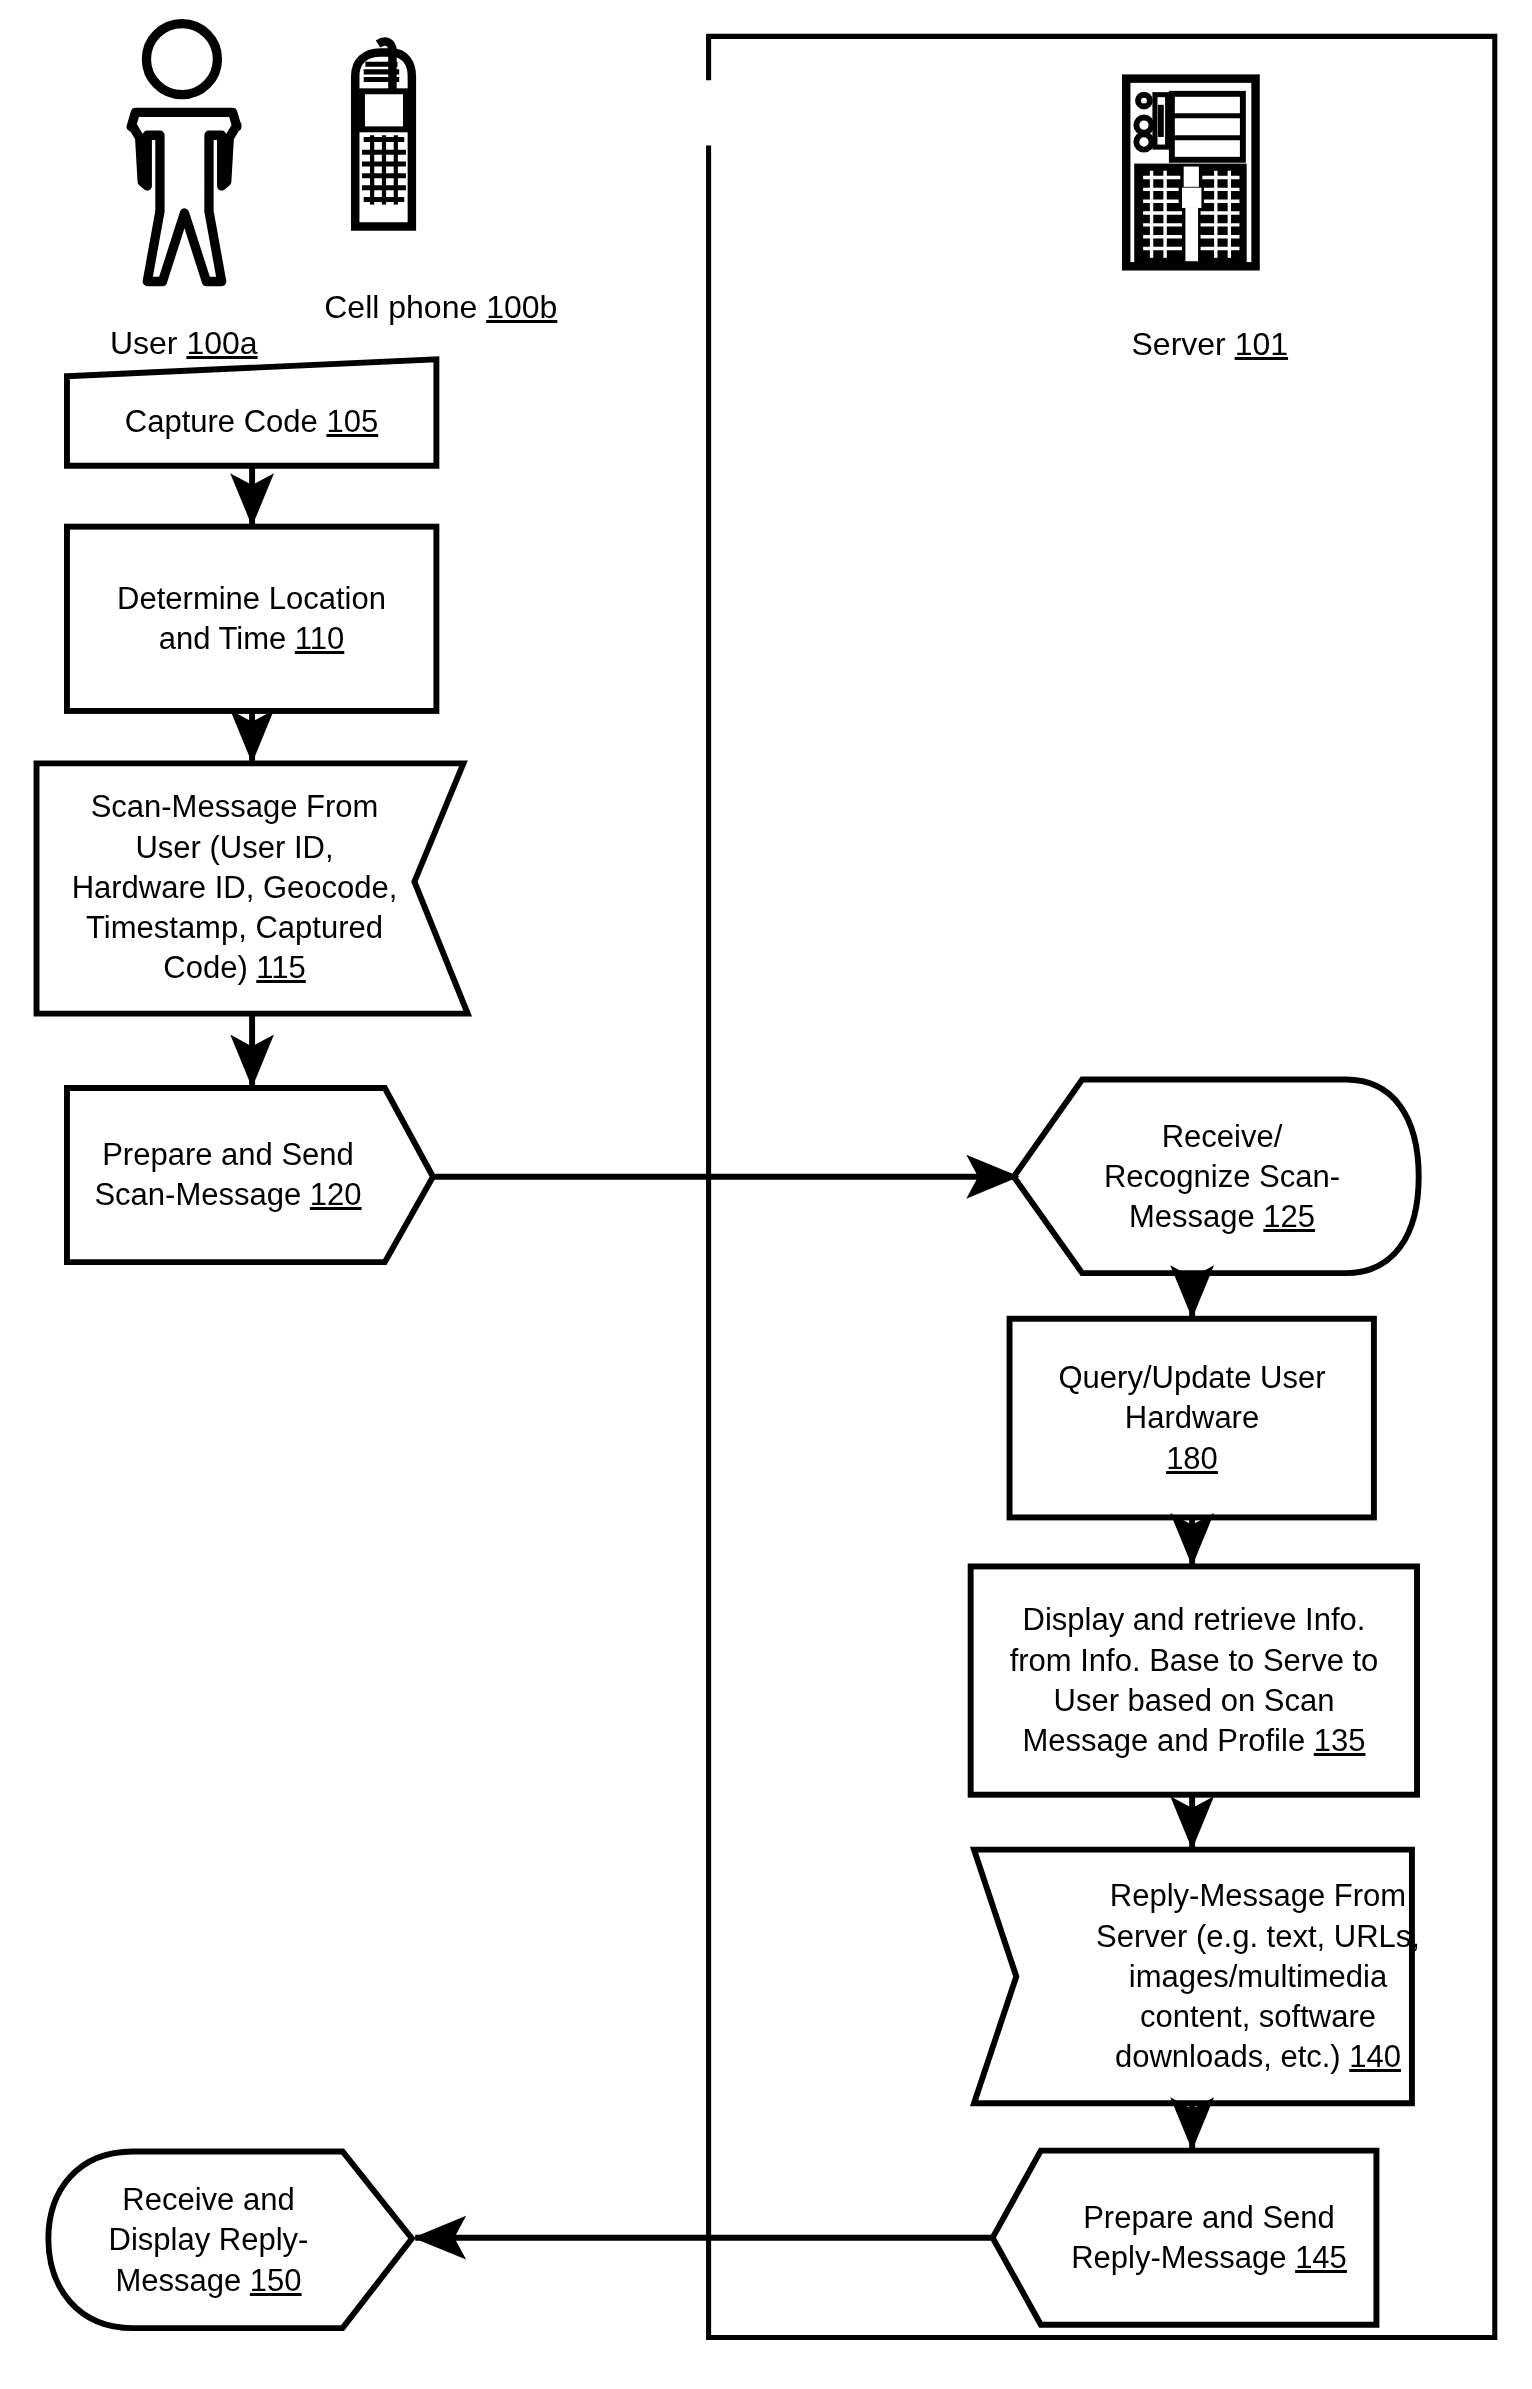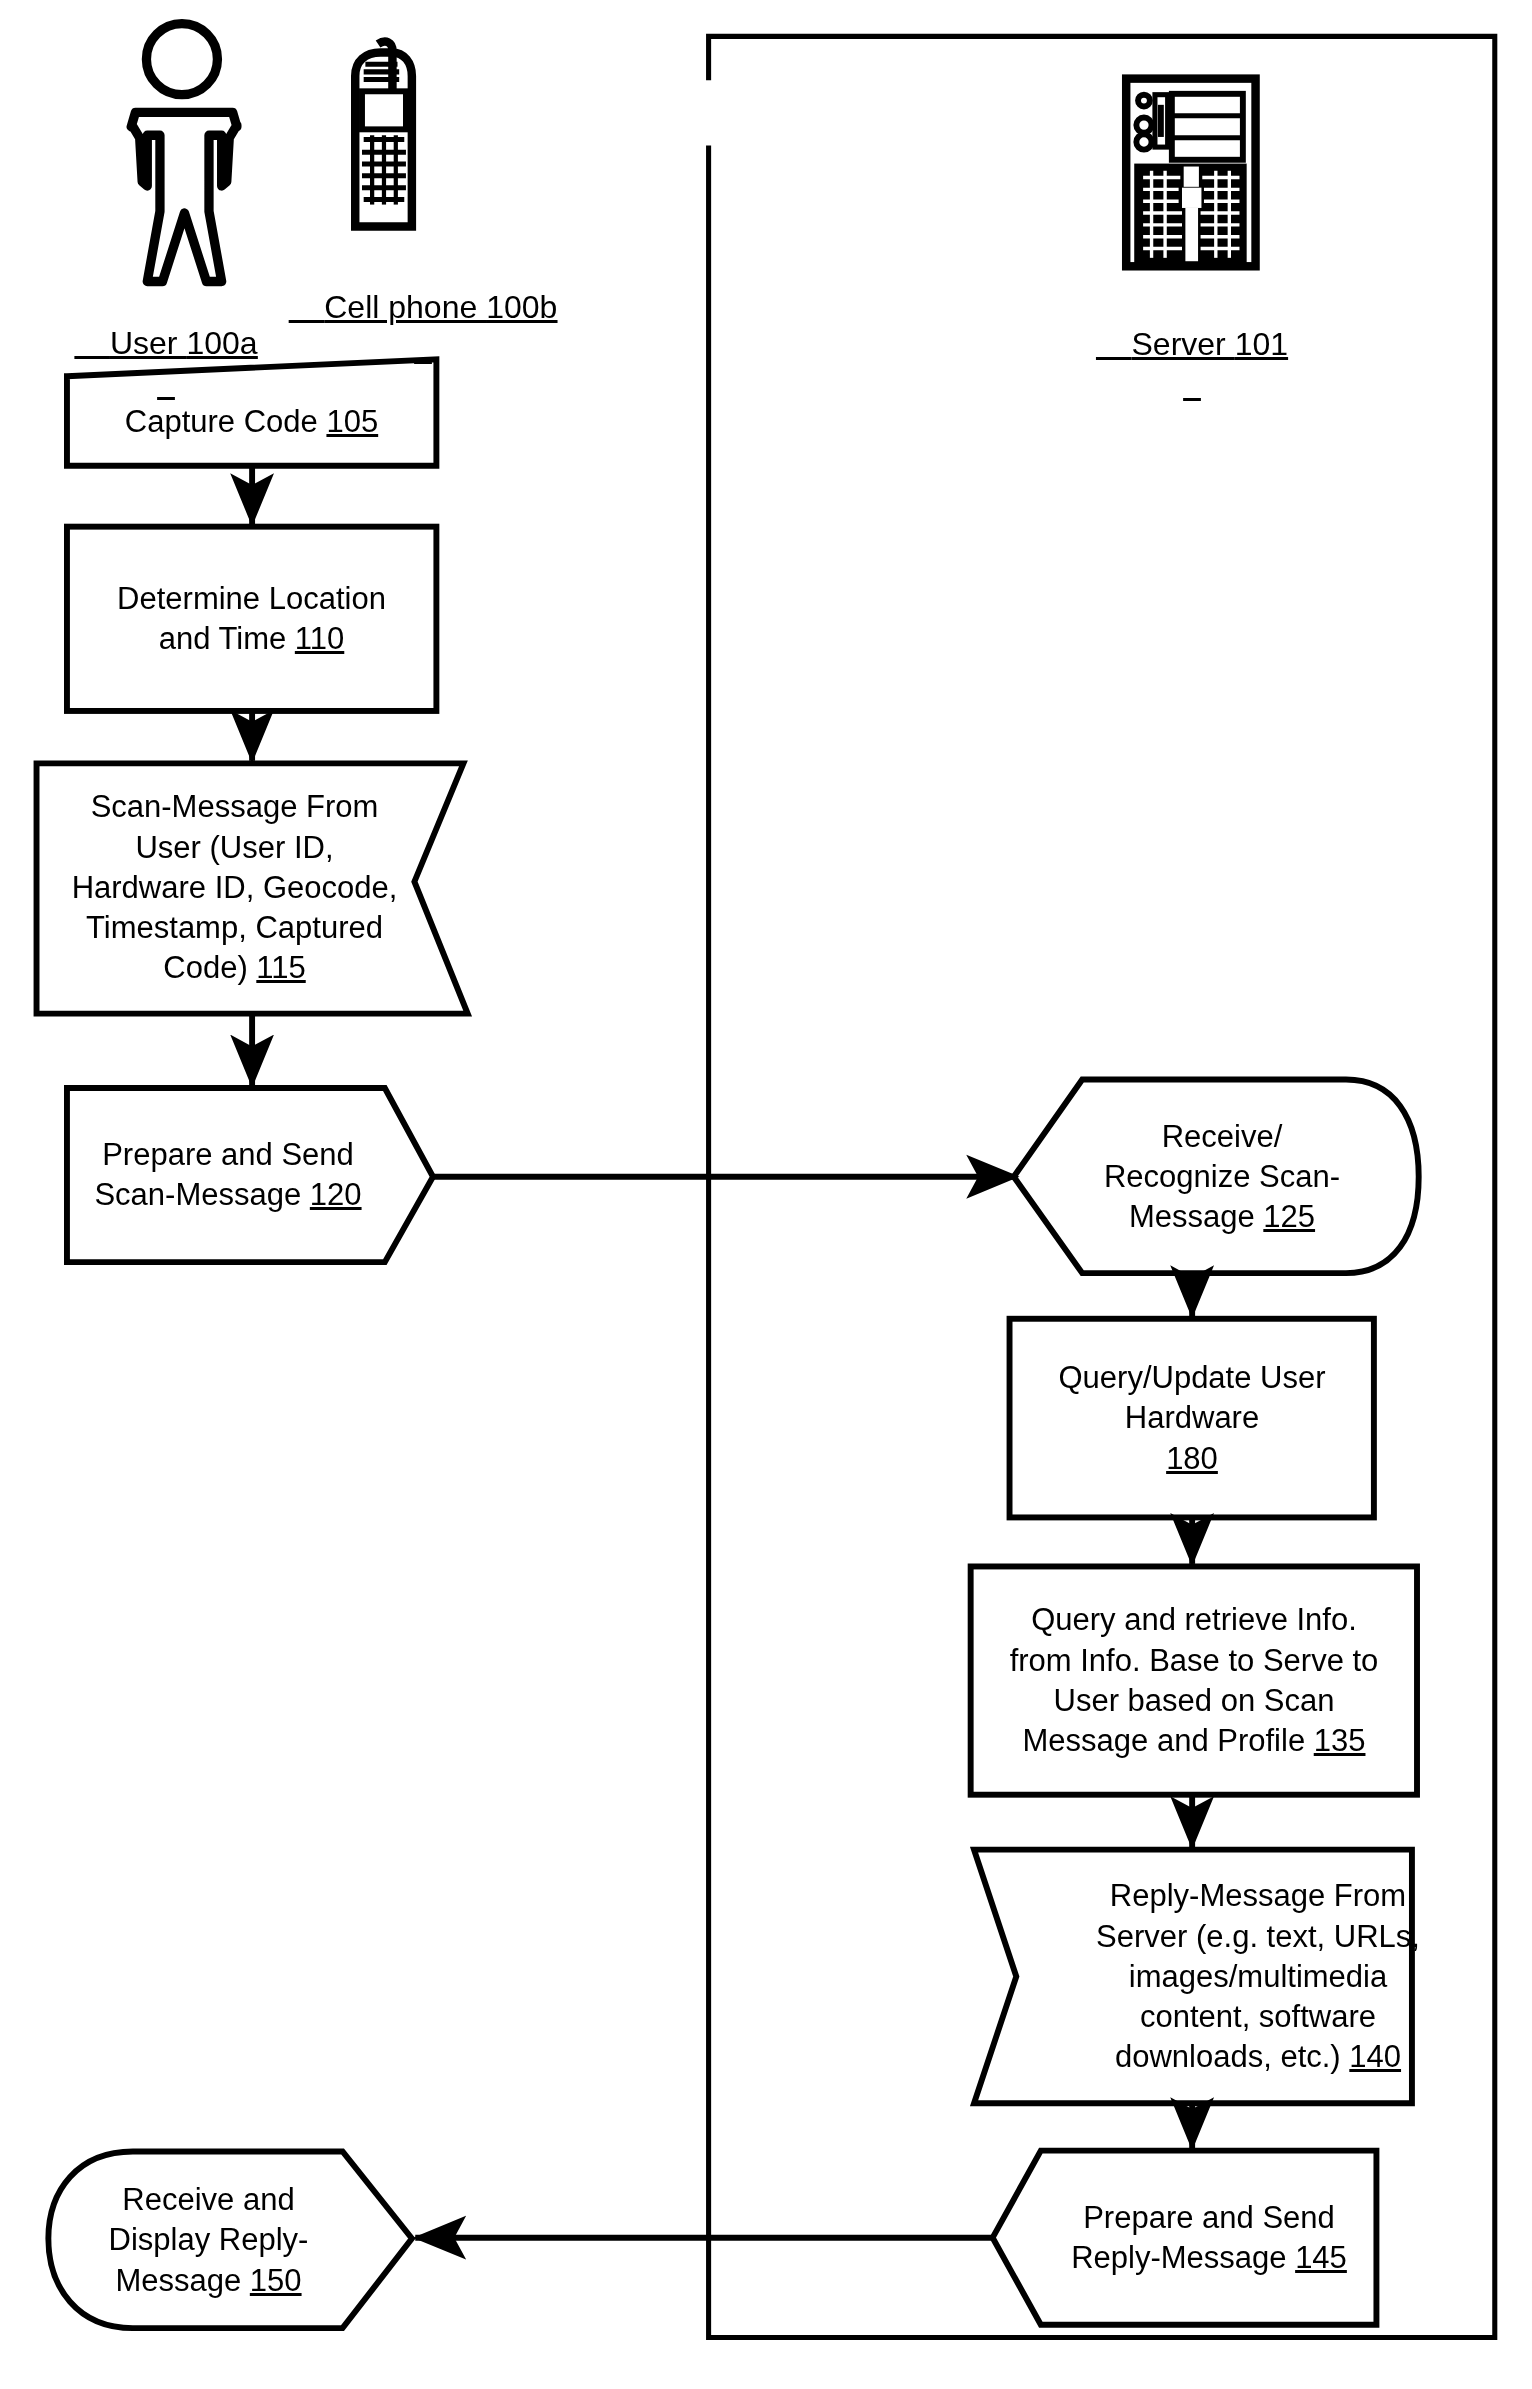--- a/index.html
+++ b/index.html
@@ -32,21 +32,20 @@
   }
 
   
   .lbl {
     position: absolute;
     text-align: center;
     line-height: 1.30;
     color: #000;
     font-family: "Liberation Sans", sans-serif;
     white-space: pre-wrap;
-    text-decoration: underline;
   }
   .ref { text-decoration: underline; }
 
   .node-text {
     position: absolute;
     display: flex;
     align-items: center;
     justify-content: flex-start;
     text-align: center;
     line-height: 1.30;
@@ -277,21 +276,21 @@
   <div class="node-text" style="left:1010px; top:1319px; width:364px; height:199px;">
     <span>
       <span>Query/Update User</span><br>
       <span>Hardware</span><br>
       <span class="ref">180</span>
     </span>
   </div>
 
   <div class="node-text" style="left:971px; top:1567px; width:446px; height:228px;">
     <span>
-      <span>Query and retrieve Info.</span><br>
+      <span>Display and retrieve Info.</span><br>
       <span>from Info. Base to Serve to</span><br>
       <span>User based on Scan</span><br>
       <span>Message and Profile </span><span class="ref">135</span>
     </span>
   </div>
 
   <div class="node-text" style="left:1056px; top:1850px; width:404px; height:254px;">
     <span>
       <span>Reply-Message From</span><br>
       <span>Server (e.g. text, URLs,</span><br>

